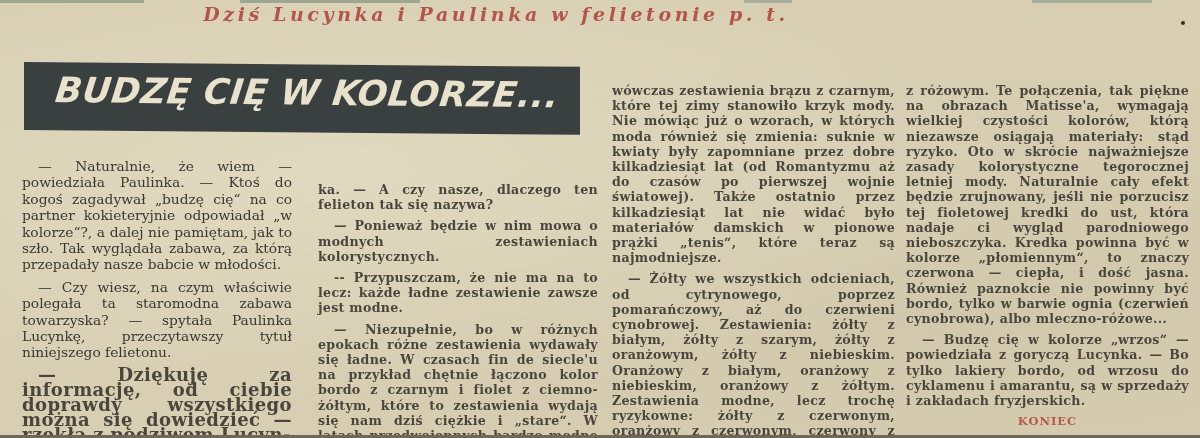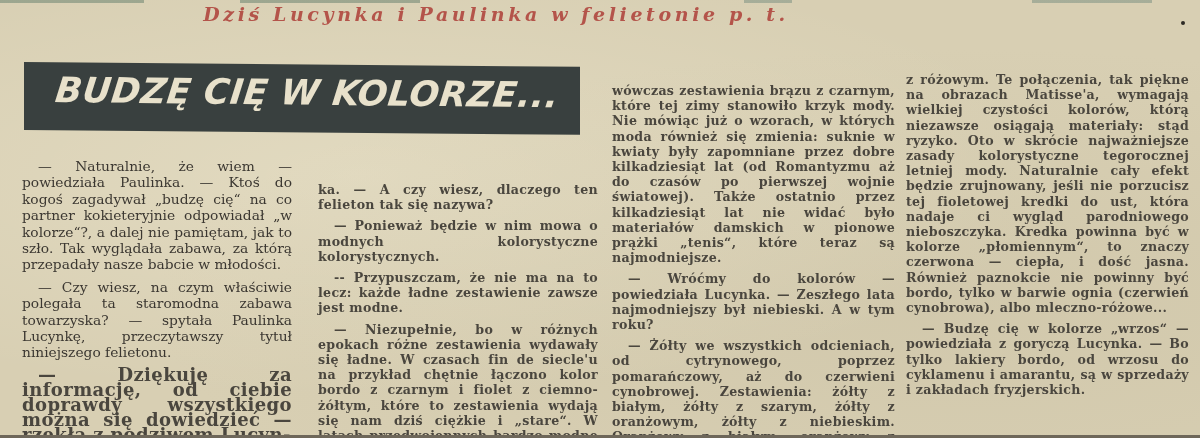--- a/index.html
+++ b/index.html
@@ -56,21 +56,21 @@
     font-size: 12.6px; line-height: 15.2px;
     text-align: justify;
   }
   .col p { margin: 0 0 6px 0; text-indent: 16px; }
   .col p.cont { text-indent: 0; margin-top: 36px; }
   .col1 { left: 22px; top: 158px; width: 270px; font-size: 13.8px; line-height: 16.4px; color: #3b3731; }
   .col1 p { margin-bottom: 6px; }
   .col1 p.small { font-size: 18px; line-height: 15px; font-weight: bold; color: #4a463e; letter-spacing: 0.4px; }
   .col2 { left: 318px; top: 146px; width: 280px; font-weight: bold; color: #4a463e; letter-spacing: 0.3px; }
   .col3 { left: 612px; top: 47px; width: 283px; font-weight: bold; color: #4a463e; letter-spacing: 0.3px; }
-  .col4 { left: 906px; top: 36px; width: 283px; font-weight: bold; color: #4a463e; letter-spacing: 0.3px; }
+  .col4 { left: 906px; top: 47px; width: 283px; font-weight: bold; color: #4a463e; letter-spacing: 0.3px; }
   .koniec {
     margin-top: 4px; text-align: center; text-indent: 0;
     font-family: "DejaVu Serif", serif; font-weight: bold;
     font-size: 11.5px; letter-spacing: 1px; color: #b65a52;
   }
 </style>
 </head>
 <body>
 
 <div class="page">
@@ -82,31 +82,31 @@
   <div class="headline-bar"></div>
   <div class="headline">BUDZĘ CIĘ W KOLORZE...</div>
 
   <div class="col col1">
     <p>— Naturalnie, że wiem — powiedziała Paulinka. — Ktoś do kogoś zagadywał „budzę cię“ na co partner kokieteryjnie odpowiadał „w kolorze“?, a dalej nie pamiętam, jak to szło. Tak wyglądała zabawa, za którą przepadały nasze babcie w młodości.</p>
     <p>— Czy wiesz, na czym właściwie polegała ta staromodna zabawa towarzyska? — spytała Paulinka Lucynkę, przeczytawszy tytuł niniejszego felietonu.</p>
     <p class="small">— Dziękuję za informację, od ciebie doprawdy wszystkiego można się dowiedzieć — rzekła z podziwem Lucyn-</p>
   </div>
 
   <div class="col col2">
-    <p class="cont">ka. — A czy wiesz, dlaczego ten felieton tak się nazywa?</p>
-    <p>— Ponieważ będzie w nim mowa o modnych kolorystyczne kolorystycznych.</p>
+    <p class="cont">ka. — A czy nasze, dlaczego ten felieton tak się nazywa?</p>
+    <p>— Ponieważ będzie w nim mowa o modnych zestawieniach kolorystycznych.</p>
     <p>-- Przypuszczam, że nie ma na to lecz: każde ładne zestawienie zawsze jest modne.</p>
     <p>— Niezupełnie, bo w różnych epokach różne zestawienia wydawały się ładne. W czasach fin de siecle'u na przykład chętnie łączono kolor bordo z czarnym i fiolet z ciemno-żółtym, które to zestawienia wydają się nam dziś ciężkie i „stare“. W latach przedwojennych bardzo modne było zestawienie brązu z zielonym, dla nas niezbyt miłe. Natomiast nikt nie odważyłby się użyć</p>
   </div>
 
   <div class="col col3">
     <p class="cont">wówczas zestawienia brązu z czarnym, które tej zimy stanowiło krzyk mody. Nie mówiąc już o wzorach, w których moda również się zmienia: suknie w kwiaty były zapomniane przez dobre kilkadziesiąt lat (od Romantyzmu aż do czasów po pierwszej wojnie światowej). Także ostatnio przez kilkadziesiąt lat nie widać było materiałów damskich w pionowe prążki „tenis“, które teraz są najmodniejsze.</p>
-    <p>— Wróćmy do kolorów — powiedziała Lucynka. — Zeszłego lata najmodniejszy był niebieski. A w tym roku?</p>
     <p>— Żółty we wszystkich odcieniach, od cytrynowego, poprzez pomarańczowy, aż do czerwieni cynobrowej. Zestawienia: żółty z białym, żółty z szarym, żółty z oranżowym, żółty z niebieskim. Oranżowy z białym, oranżowy z niebieskim, oranżowy z żółtym. Zestawienia modne, lecz trochę ryzykowne: żółty z czerwonym, oranżowy z czerwonym, czerwony z różowym, żółty</p>
   </div>
 
   <div class="col col4">
     <p class="cont">z różowym. Te połączenia, tak piękne na obrazach Matisse'a, wymagają wielkiej czystości kolorów, którą niezawsze osiągają materiały: stąd ryzyko. Oto w skrócie najważniejsze zasady kolorystyczne tegorocznej letniej mody. Naturalnie cały efekt będzie zrujnowany, jeśli nie porzucisz tej fioletowej kredki do ust, która nadaje ci wygląd parodniowego nieboszczyka. Kredka powinna być w kolorze „płomiennym“, to znaczy czerwona — ciepła, i dość jasna. Również paznokcie nie powinny być bordo, tylko w barwie ognia (czerwień cynobrowa), albo mleczno-różowe...</p>
     <p>— Budzę cię w kolorze „wrzos“ — powiedziała z goryczą Lucynka. — Bo tylko lakiery bordo, od wrzosu do cyklamenu i amarantu, są w sprzedaży i zakładach fryzjerskich.</p>
+    <div class="koniec">KONIEC</div>
   </div>
 
   <div class="bottom-rule"></div>
 </div>
 
 </body></html>

